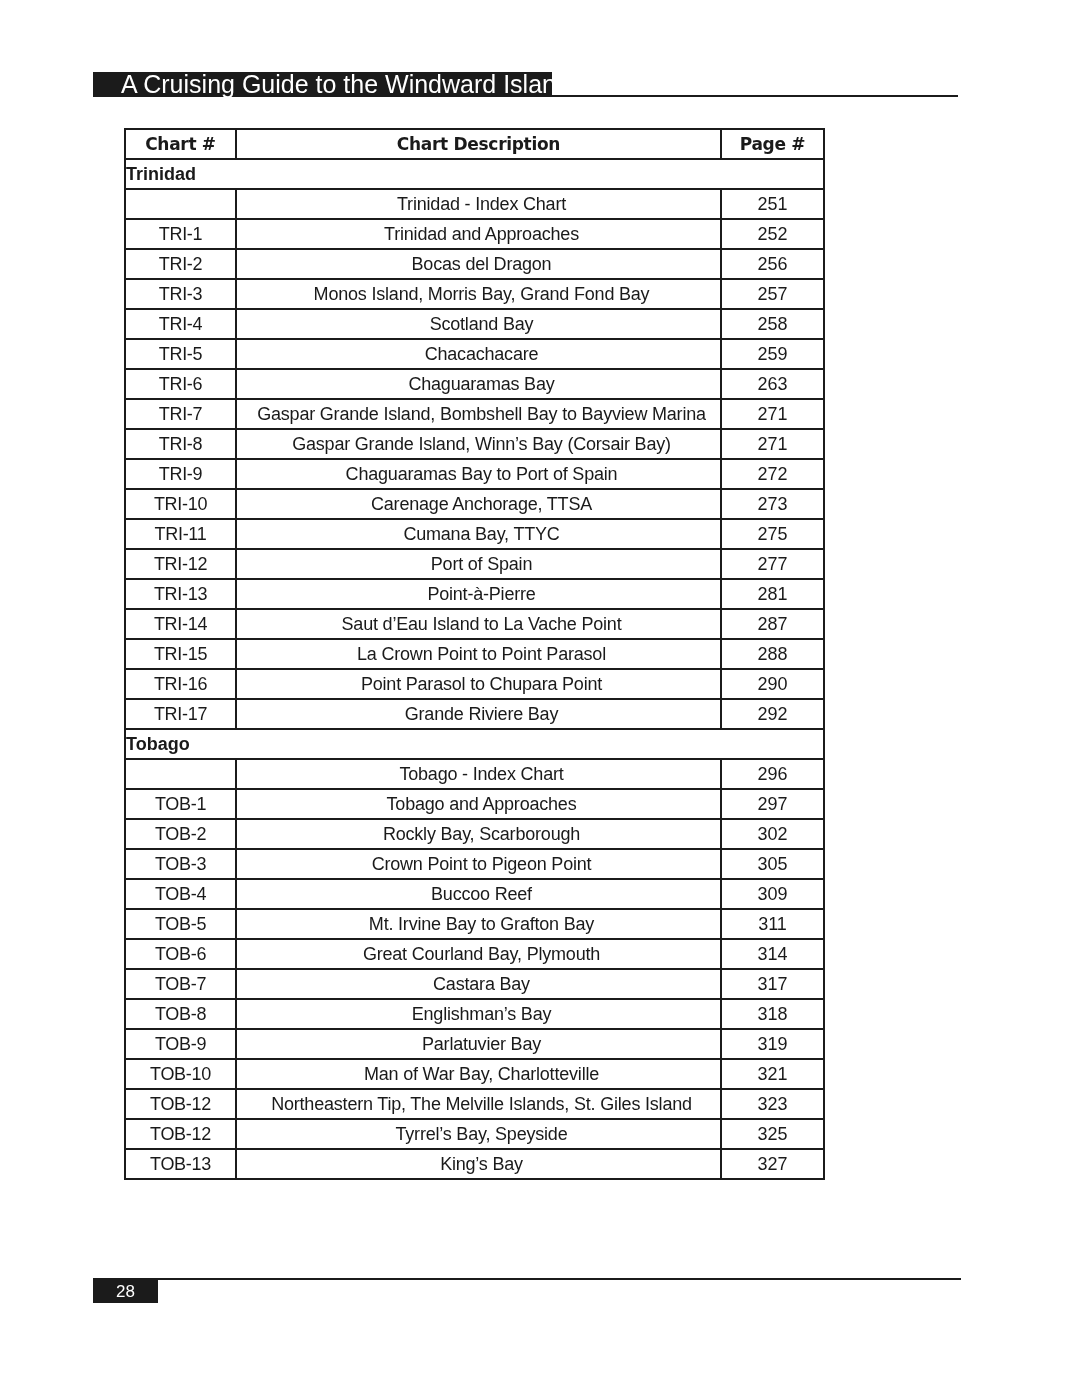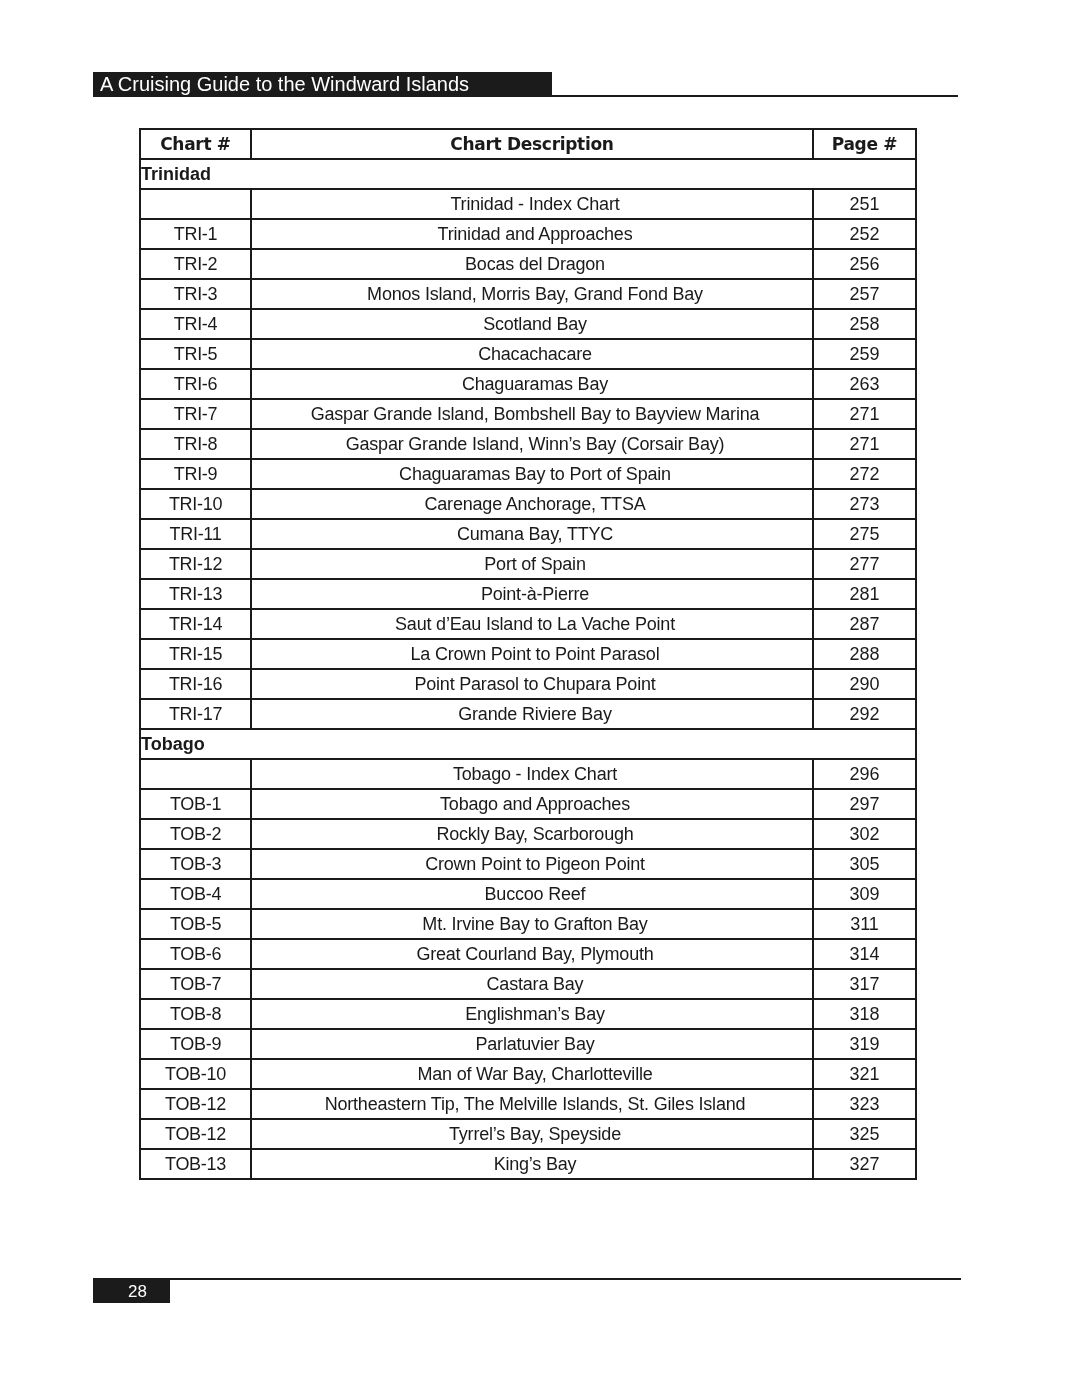--- a/index.html
+++ b/index.html
@@ -1,21 +1,21 @@
 <!DOCTYPE html>
 <html><head>
 <meta charset="utf-8">
 <style>
   html, body { margin: 0; padding: 0; background: #ffffff; }
   body { width: 1072px; height: 1376px; position: relative; overflow: hidden; font-family: "DejaVu Sans", sans-serif; color: #1a1a1a; }
-  .hdr-box { position: absolute; left: 93px; top: 72px; width: 459px; height: 25px; background: #1b1b1b; color: #fff; font-family: "Liberation Sans", sans-serif; font-size: 20px; line-height: 25px; padding-left: 7px; box-sizing: border-box; white-space: nowrap; }
+  .hdr-box { position: absolute; left: 93px; top: 72px; width: 459px; height: 25px; background: #1b1b1b; color: #fff; font-family: "Liberation Sans", sans-serif; font-size: 25px; line-height: 25px; padding-left: 28px; box-sizing: border-box; white-space: nowrap; }
   .hdr-rule { position: absolute; left: 512px; top: 95px; width: 446px; height: 2px; background: #1b1b1b; }
   .ftr-rule { position: absolute; left: 93px; top: 1278px; width: 868px; height: 2px; background: #1b1b1b; }
-  .ftr-box { position: absolute; left: 93px; top: 1280px; width: 65px; height: 23px; background: #1b1b1b; color: #fff; font-family: "Liberation Sans", sans-serif; font-size: 17px; line-height: 23px; text-align: center; padding-left: 12px; }
-  table.charts { position: absolute; left: 139px; top: 128px; width: 778px; border-collapse: collapse; table-layout: fixed; }
+  .ftr-box { position: absolute; left: 93px; top: 1280px; width: 65px; height: 23px; background: #1b1b1b; color: #fff; font-family: "Liberation Sans", sans-serif; font-size: 17px; line-height: 23px; text-align: center; }
+  table.charts { position: absolute; left: 124px; top: 128px; width: 701px; border-collapse: collapse; table-layout: fixed; }
   table.charts td, table.charts th { border: 2.5px solid #1b1b1b; height: 28px; padding: 0; font-size: 18px; line-height: 26px; white-space: nowrap; overflow: hidden; }
   table.charts th { font-family: "DejaVu Sans", sans-serif; font-weight: bold; font-size: 17px; letter-spacing: -0.3px; }
   col.c1 { width: 111px; } col.c3 { width: 103px; }
   td.code { text-align: center; font-family: "Liberation Sans", sans-serif; font-size: 18px; letter-spacing: -0.3px; }
   td.desc { text-align: center; padding-left: 6px !important; font-family: "Liberation Sans", sans-serif; font-size: 18.5px; letter-spacing: -0.2px; }
   td.page { text-align: center; font-family: "Liberation Sans", sans-serif; font-size: 18.5px; margin-left: 44px; }
   td.section { text-align: left; font-family: "Liberation Sans", sans-serif; font-weight: bold; font-size: 18.5px; }
 </style>
 </head>
 <body>

